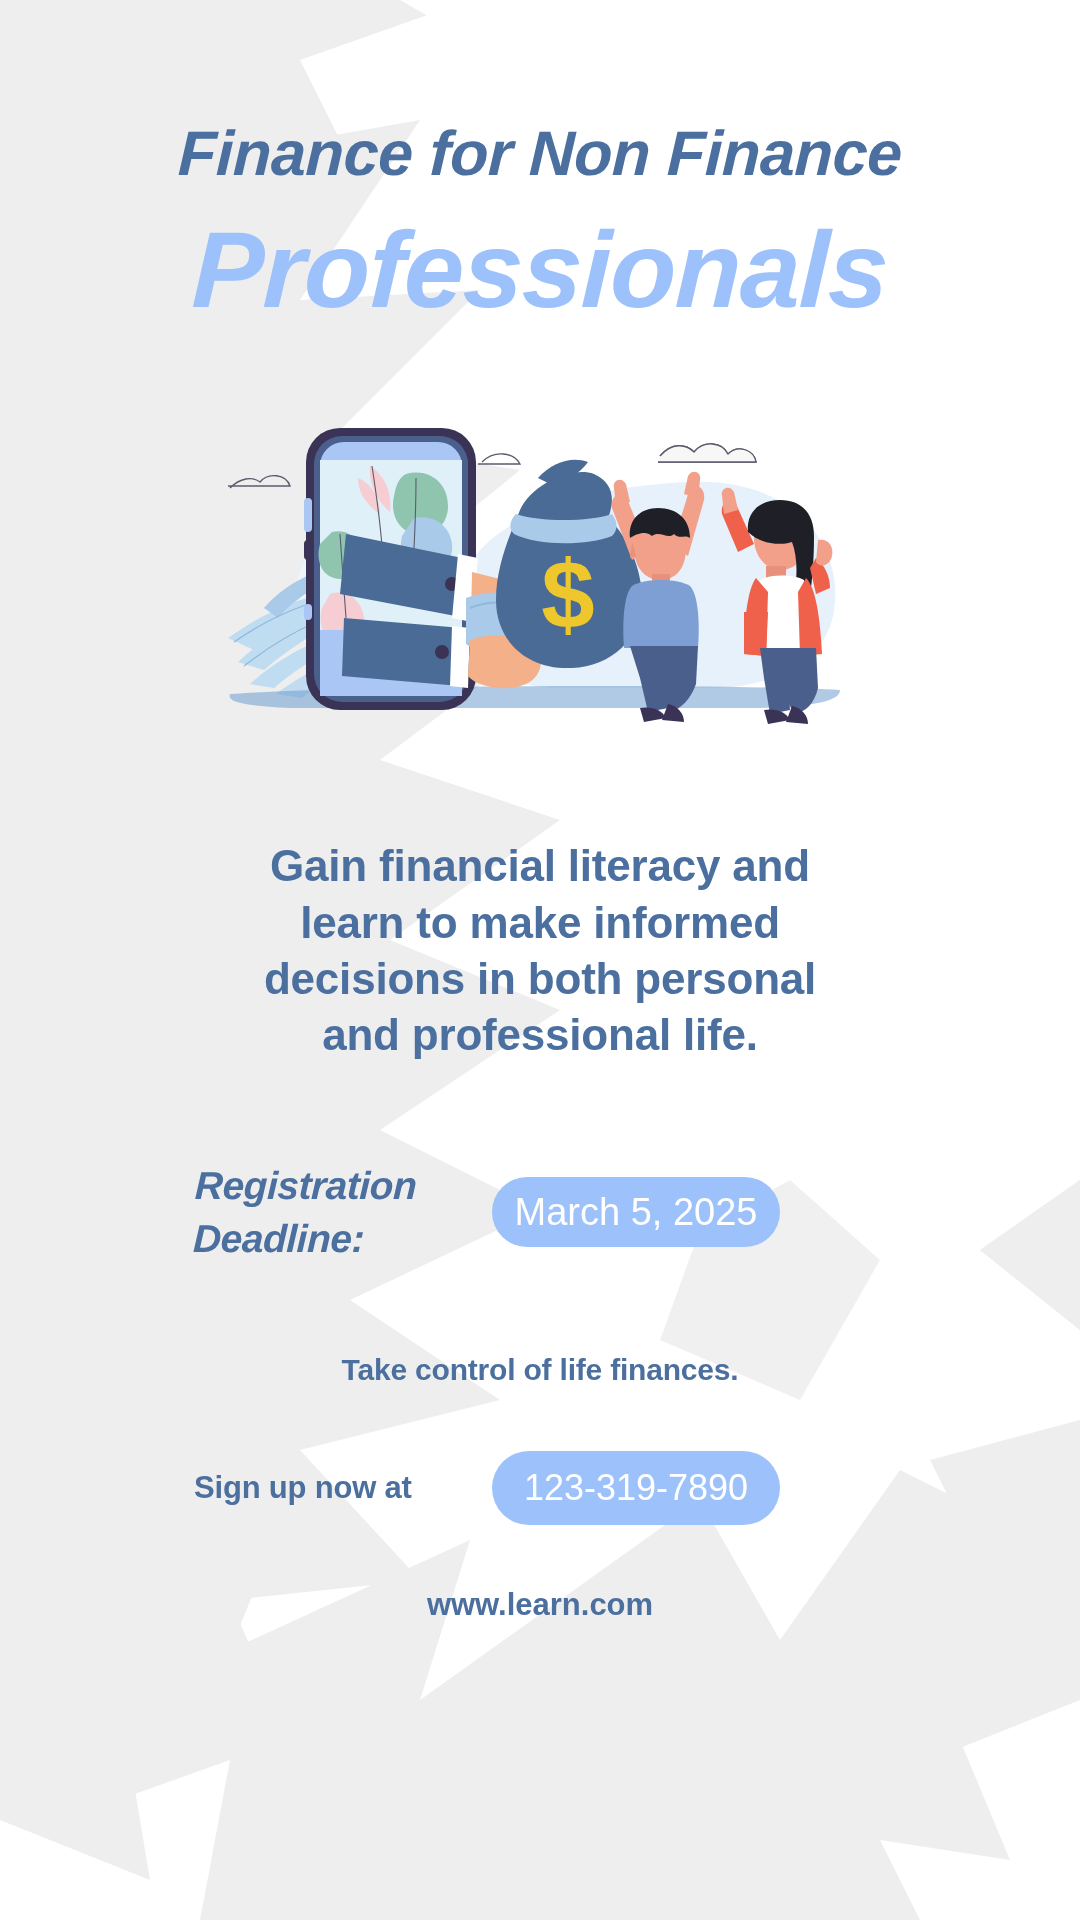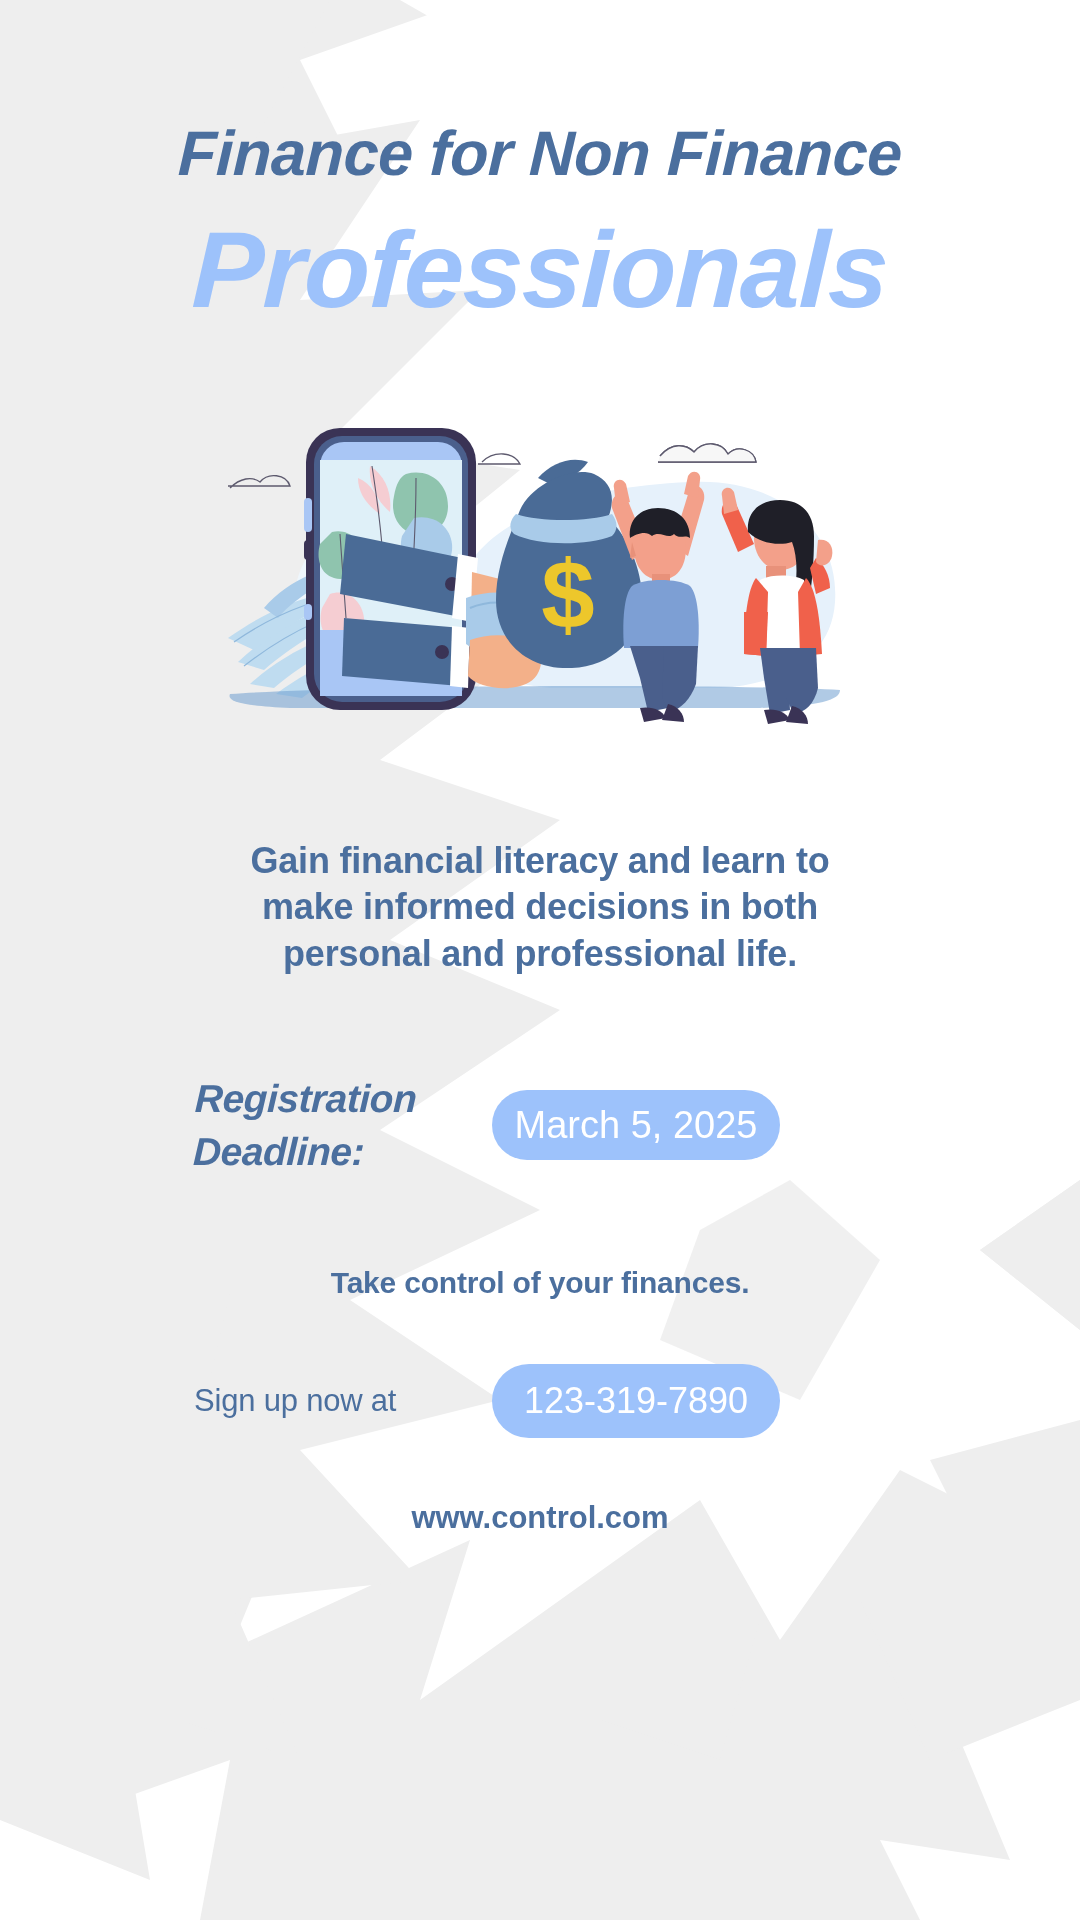--- a/index.html
+++ b/index.html
@@ -35,21 +35,21 @@
     letter-spacing:-1px; transform:skewX(-2deg);
   }
 
   
   .illus-wrap { margin-top:96px; width:640px; height:320px; position:relative; }
   .illus-wrap svg { display:block; width:640px; height:320px; }
 
   
   .lede {
     margin-top:96px; width:600px; text-align:center;
-    font-size:36px; font-weight:bold; color:#4b6f9e;
+    font-size:44px; font-weight:bold; color:#4b6f9e;
     line-height:1.28; letter-spacing:-0.2px;
   }
 
   
   .deadline-row {
     margin-top:96px; width:720px;
     display:flex; align-items:center; justify-content:flex-start;
   }
   .deadline-label {
     width:300px; font-size:39px; font-weight:bold; font-style:italic;
@@ -68,21 +68,21 @@
     margin-top:88px; width:700px; text-align:center;
     font-size:30px; font-weight:bold; color:#4b6f9e; letter-spacing:-0.2px;
   }
 
   
   .signup-row {
     margin-top:64px; width:720px;
     display:flex; align-items:center; justify-content:flex-start;
   }
   .signup-label {
-    width:300px; font-size:31px; font-weight:normal; color:#4b6f9e;
+    width:300px; font-size:31px; font-weight:bold; color:#4b6f9e;
     letter-spacing:-0.2px; padding-left:14px;
   }
   .pill-phone { width:288px; height:74px; font-size:36px; margin-left:12px; }
 
   
   .website {
     margin-top:62px; width:100%; text-align:center;
     font-size:31px; font-weight:bold; color:#4b6f9e; letter-spacing:0px;
   }
 </style>
@@ -283,22 +283,22 @@
     </svg>
   </div>
 
   <p class="lede">Gain financial literacy and learn to make informed decisions in both personal and professional life.</p>
 
   <div class="deadline-row">
     <div class="deadline-label">Registration Deadline:</div>
     <div class="pill pill-date">March 5, 2025</div>
   </div>
 
-  <div class="tagline">Take control of your finances.</div>
+  <div class="tagline">Take control of life finances.</div>
 
   <div class="signup-row">
     <div class="signup-label">Sign up now at</div>
     <div class="pill pill-phone">123-319-7890</div>
   </div>
 
-  <div class="website">www.control.com</div>
+  <div class="website">www.learn.com</div>
 
 </div>
 
 </body></html>

